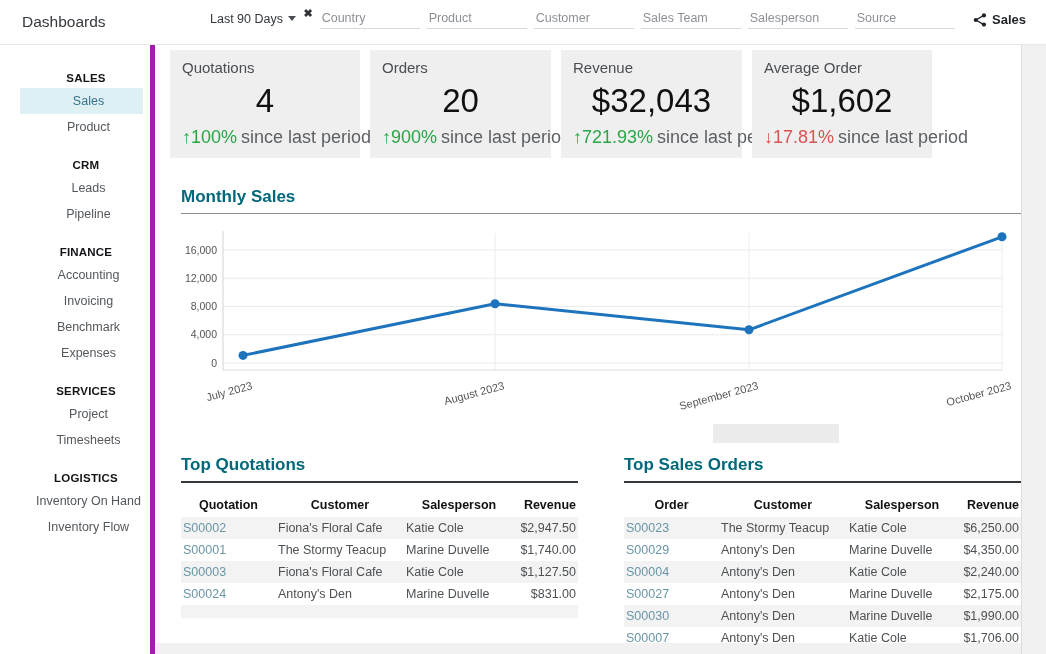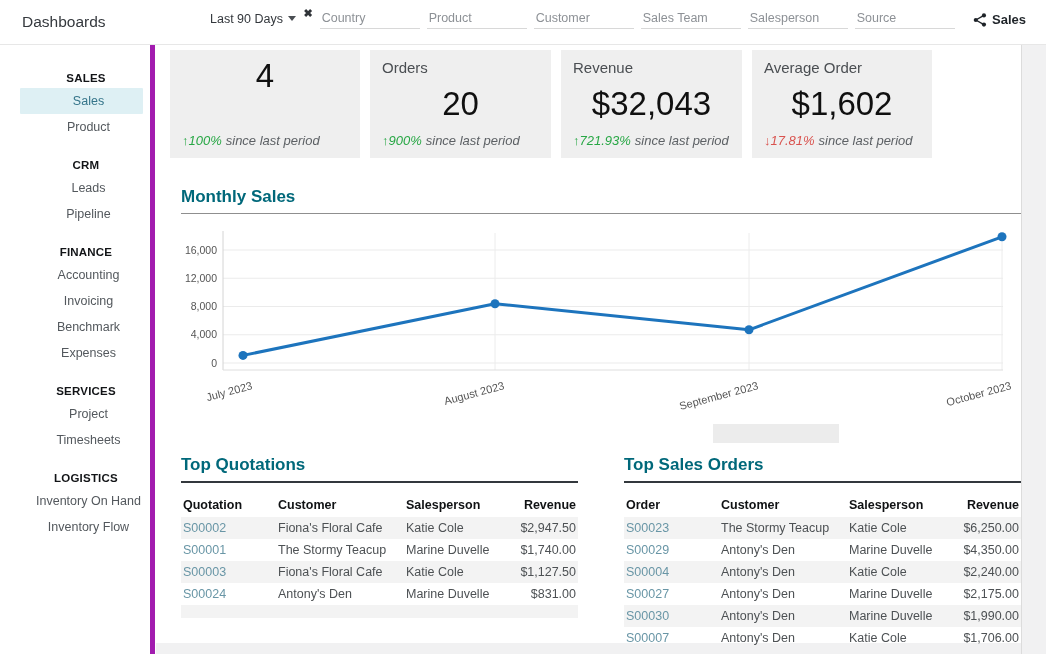--- a/index.html
+++ b/index.html
@@ -73,21 +73,21 @@
   
   .kpi-row { position:absolute; left:14px; top:5px; display:flex; gap:10px; }
   .kpi-card {
     background:#efefef; height:108px; padding:9px 12px 10px 12px;
     display:flex; flex-direction:column; justify-content:space-between;
   }
   .kpi-card:nth-child(1){ width:190px; } .kpi-card:nth-child(2){ width:181px; }
   .kpi-card:nth-child(3){ width:181px; } .kpi-card:nth-child(4){ width:180px; }
   .kpi-label { font-size:15px; color:#4a4e52; }
   .kpi-value { text-align:center; font-size:33px; color:#101010; line-height:1.05; }
-  .kpi-delta { font-size:13px; color:#5d6165; text-align:left; white-space:nowrap;font-style:italic; }
+  .kpi-delta { font-size:18px; color:#5d6165; text-align:left; white-space:nowrap; }
   .kpi-delta .pct { margin-right:4px; }
   .kpi-delta.up .arrow, .kpi-delta.up .pct { color:#28a745; }
   .kpi-delta.down .arrow, .kpi-delta.down .pct { color:#d9534f; }
 
   
   .sec-heading {
     font-size:17px; font-weight:700; color:#00687a; padding-bottom:6px;
   }
   .chart-heading {
     position:absolute; left:25px; top:142px; width:840px;
@@ -99,21 +99,21 @@
     cursor:grab;
   }
 
   
   .table-block { position:absolute; top:410px; width:397px; }
   .table-block.left { left:25px; }
   .table-block.right { left:468px; }
   .table-block .sec-heading { border-bottom:2px solid #33383d; margin-bottom:11px; }
   table { width:100%; border-collapse:collapse; font-size:12.5px; table-layout:fixed; }
   th {
-    text-align:left; font-weight:700; color:#101214; padding:4px 2px 5px 2px;
+    text-align:center; font-weight:700; color:#101214; padding:4px 2px 5px 2px;
   }
   td { padding:4px 2px; color:#4d5154;margin-top:9px; }
   tr.striped { background:#f3f3f3; }
   td.link { color:#6996a6; cursor:pointer; }
   th.num, td.num { text-align:right; }
   .empty-row { width:100%; height:13px; background:#f3f3f3; }
 
   .chart-svg text { font-family:"Liberation Sans", sans-serif; }
 </style>
 </head>
@@ -176,20 +176,21 @@
       <div class="sb-item">Inventory Flow</div>
     </div>
   </div>
 
 <div class="main">
   <div class="bg-right"></div>
   <div class="bg-bottom"></div>
 
   <div class="kpi-row">
       <div class="kpi-card">
+        <div class="kpi-label">Quotations</div>
         <div class="kpi-value">4</div>
         <div class="kpi-delta up"><span class="arrow">↑</span><span class="pct">100%</span><span>since last period</span></div>
       </div>
       <div class="kpi-card">
         <div class="kpi-label">Orders</div>
         <div class="kpi-value">20</div>
         <div class="kpi-delta up"><span class="arrow">↑</span><span class="pct">900%</span><span>since last period</span></div>
       </div>
       <div class="kpi-card">
         <div class="kpi-label">Revenue</div>

